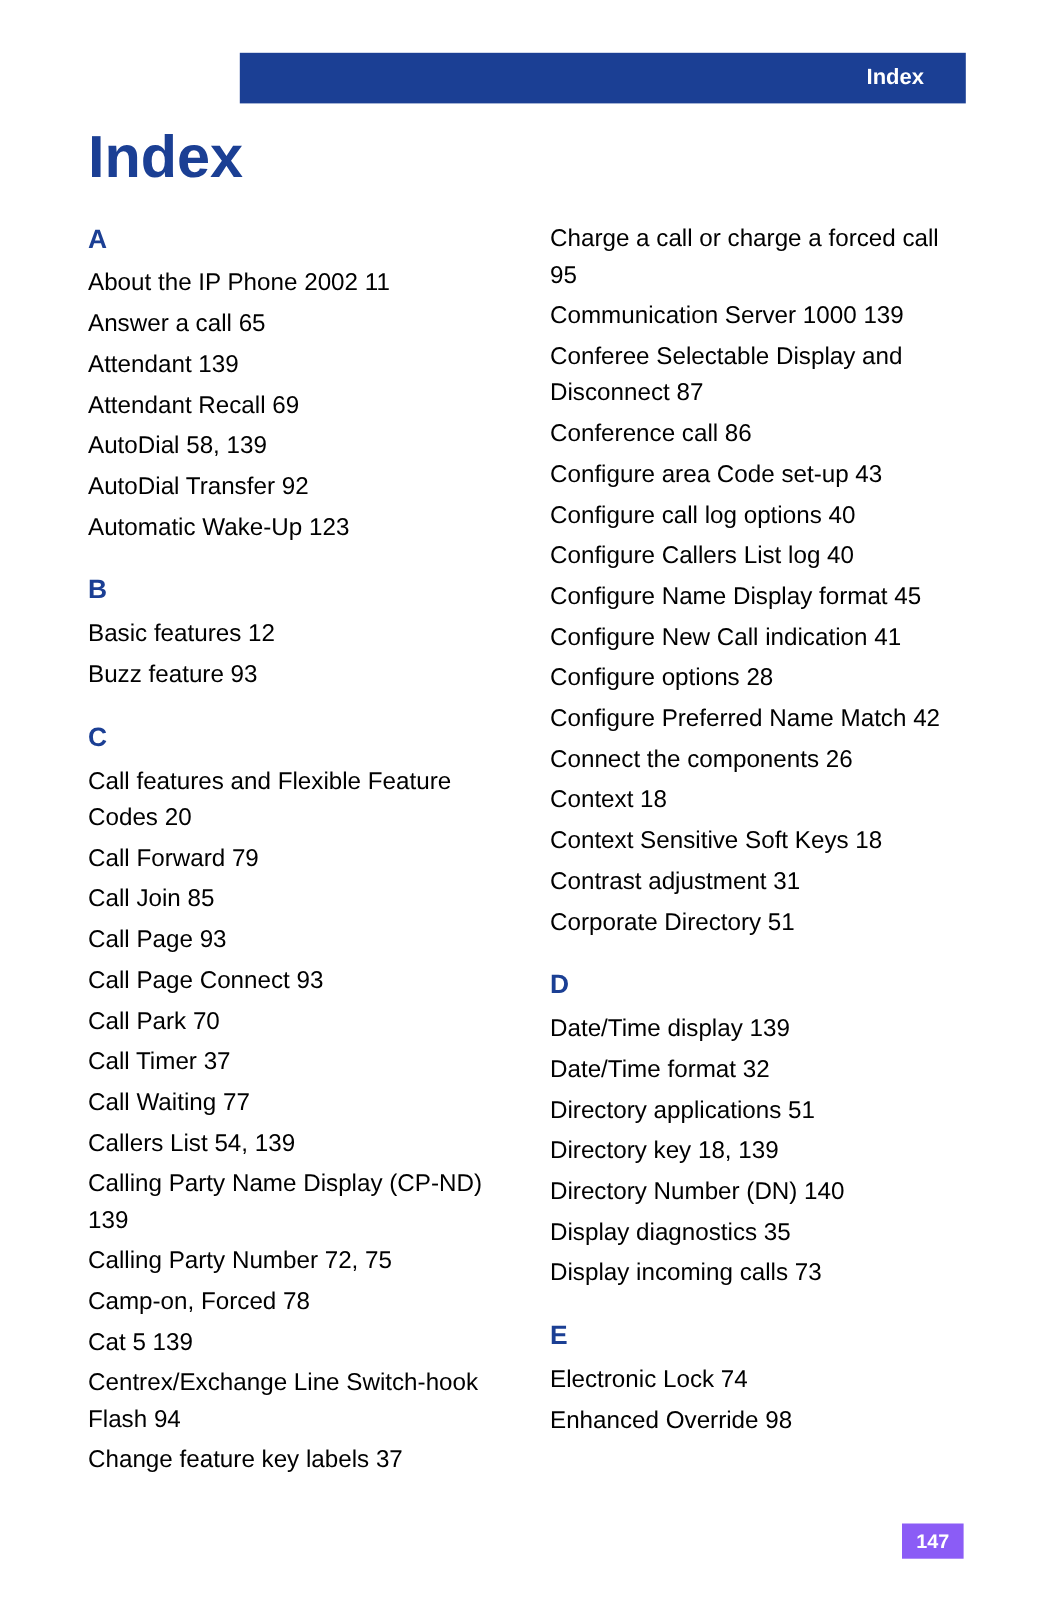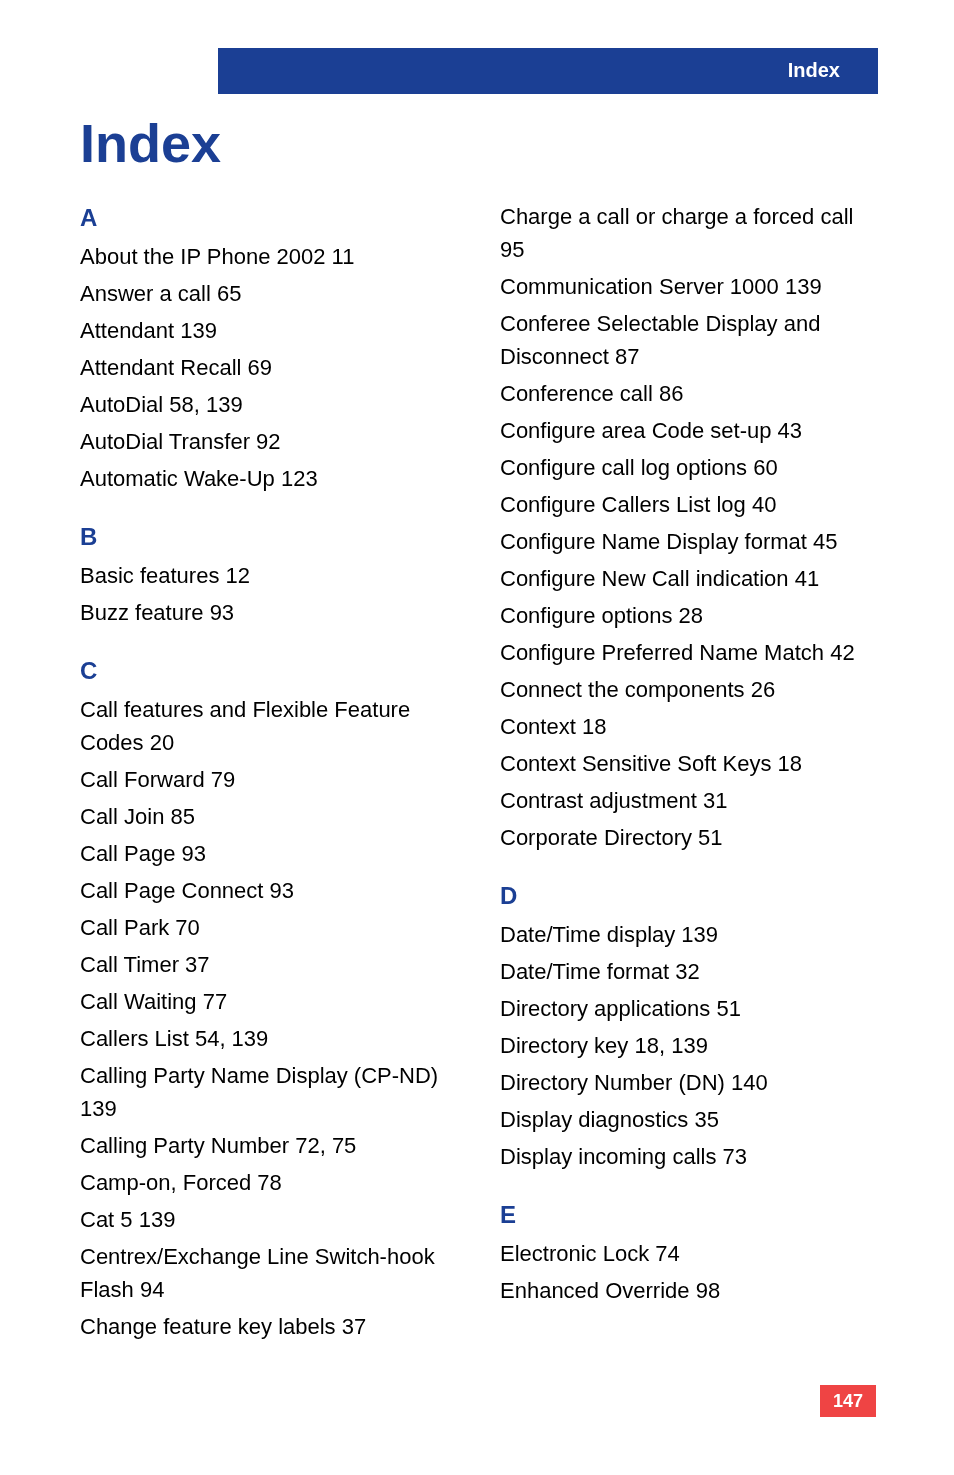--- a/index.html
+++ b/index.html
@@ -62,21 +62,21 @@
     margin-bottom: 4px;
   }
   .section-letter.first { margin-top: 0; }
   .entry { margin-bottom: 4px; }
   .page-number-box {
     position: absolute;
     bottom: 58px;
     right: 78px;
     width: 56px;
     height: 32px;
-    background: #ef4444;
+    background: #8b5cf6;
     color: #fff;
     text-align: center;
     font-weight: bold;
     font-size: 18px;
     line-height: 32px;
     margin-top: 15px;
   }
 </style>
 </head>
 <body>
@@ -121,21 +121,21 @@
       <div class="entry">Centrex/Exchange Line Switch-hook Flash 94</div>
       <div class="entry">Change feature key labels 37</div>
     </div>
 
     <div class="col">
       <div class="entry">Charge a call or charge a forced call 95</div>
       <div class="entry">Communication Server 1000 139</div>
       <div class="entry">Conferee Selectable Display and Disconnect 87</div>
       <div class="entry">Conference call 86</div>
       <div class="entry">Configure area Code set-up 43</div>
-      <div class="entry">Configure call log options 60</div>
+      <div class="entry">Configure call log options 40</div>
       <div class="entry">Configure Callers List log 40</div>
       <div class="entry">Configure Name Display format 45</div>
       <div class="entry">Configure New Call indication 41</div>
       <div class="entry">Configure options 28</div>
       <div class="entry">Configure Preferred Name Match 42</div>
       <div class="entry">Connect the components 26</div>
       <div class="entry">Context 18</div>
       <div class="entry">Context Sensitive Soft Keys 18</div>
       <div class="entry">Contrast adjustment 31</div>
       <div class="entry">Corporate Directory 51</div>

